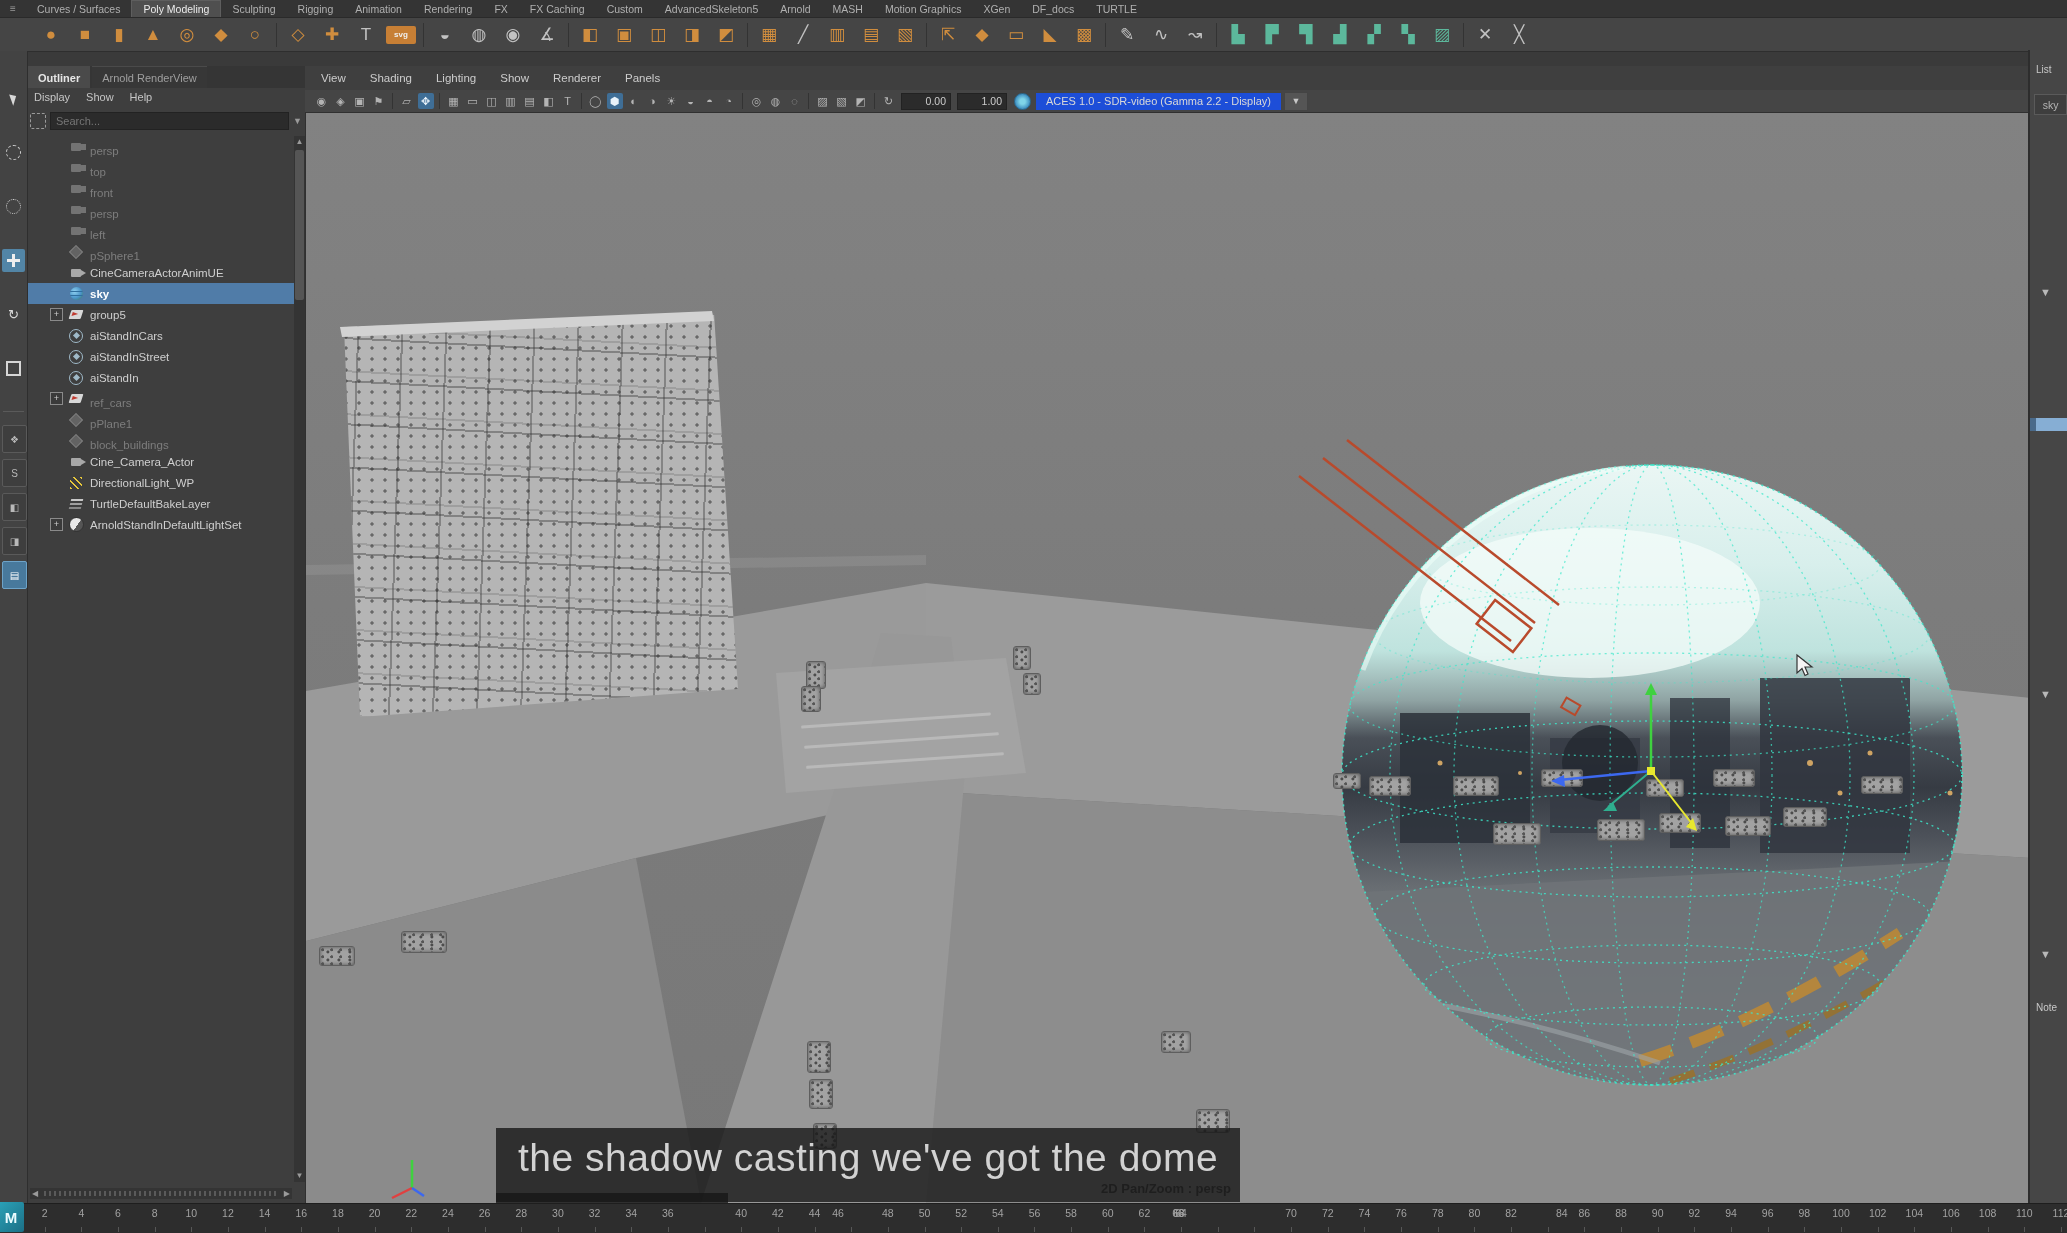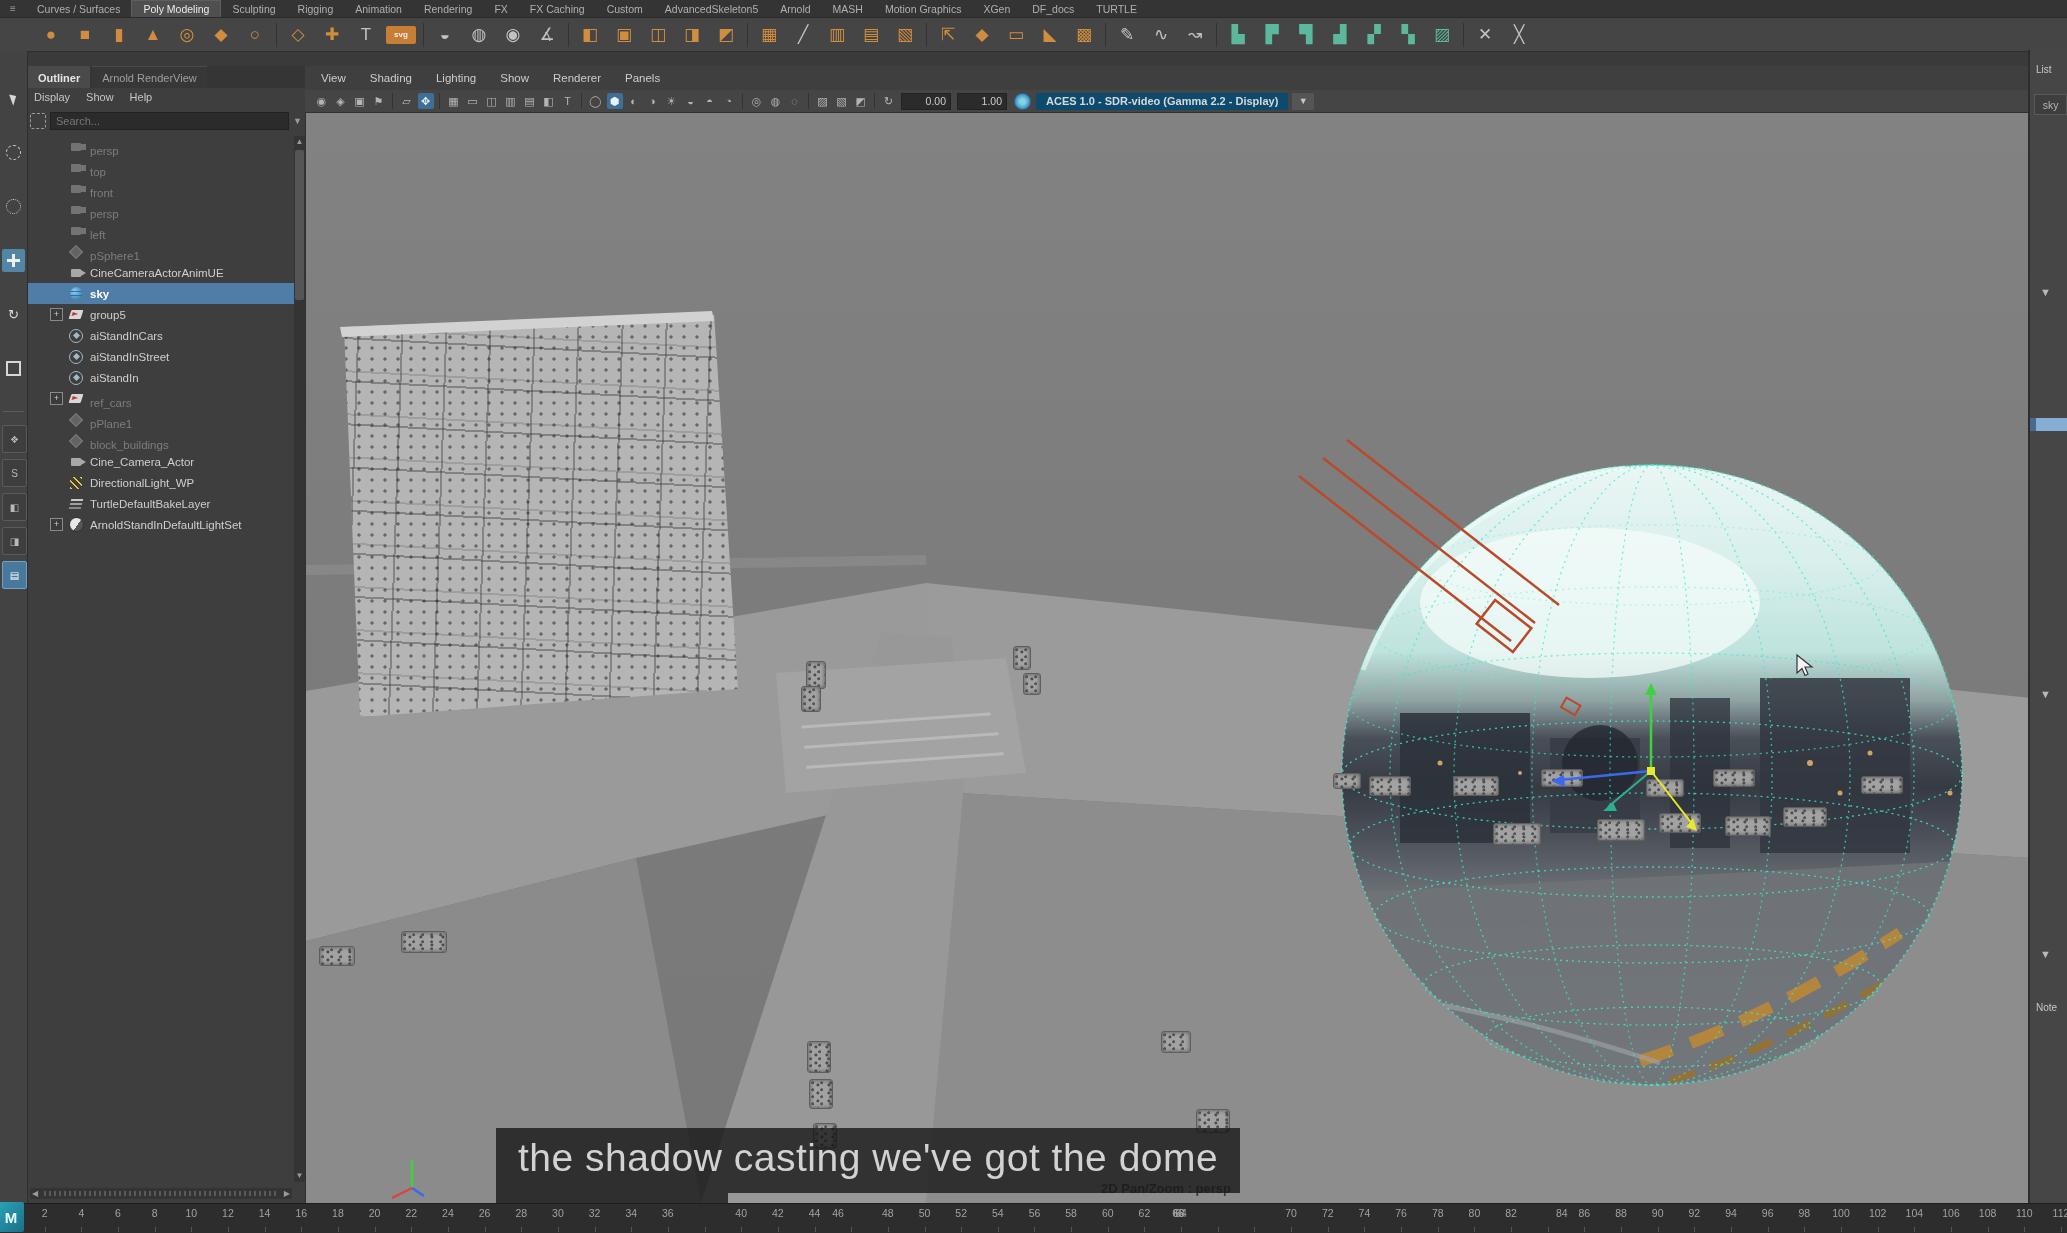--- a/index.html
+++ b/index.html
@@ -79,21 +79,21 @@
   
   #viewport{position:absolute;left:305px;top:66px;width:1725px;height:1137px;background:#3f3f3f;}
   .vmenus{position:absolute;left:0;top:0;width:100%;height:24px;display:flex;align-items:center;gap:24px;padding-left:16px;background:#3f3f3f;border-bottom:1px solid #343434;}
   .vmenu{font-size:11.5px;color:#cccccc;}
   .vicons{position:absolute;left:0;top:24px;width:100%;height:22px;background:#454545;border-bottom:1px solid #303030;display:flex;align-items:center;padding-left:7px;}
   .vic{width:16px;height:16px;margin:0 1.5px;display:flex;align-items:center;justify-content:center;font-size:11px;color:#b4b4b4;border-radius:2px;}
   .vic.active{background:#3f6e96;color:#e8f2fa;}
   .vsep{width:1px;height:16px;background:#333;margin:0 4px;}
   .vfield{width:44px;height:15px;background:#2b2b2b;border:1px solid #222;color:#cccccc;font-size:10.5px;display:flex;align-items:center;justify-content:flex-end;padding-right:4px;margin:0 3px;}
   .aces-ic{width:15px;height:15px;border-radius:50%;background:radial-gradient(circle at 50% 50%,#7fd4e8 25%,#3f8fc0 70%);border:1px solid #2a6a90;margin:0 4px;}
-  .aces-dd{height:17px;background:#0c4a6e;border:1px solid #444;color:#d8d8d8;font-size:11px;display:flex;align-items:center;padding:0 10px;font-weight:bold;}
+  .aces-dd{height:17px;background:#1d4ed8;border:1px solid #444;color:#d8d8d8;font-size:11px;display:flex;align-items:center;padding:0 10px;}
   .aces-arr{width:22px;height:17px;background:#555;border:1px solid #444;margin-left:2px;color:#c8c8c8;font-size:9px;display:flex;align-items:center;justify-content:center;}
   
   #scene{position:absolute;left:0;top:47px;width:1725px;height:1090px;background:linear-gradient(180deg,#828282 0%,#7c7c7c 45%,#787878 100%);overflow:hidden;border-left:1px solid #303030;}
   .gpoly{position:absolute;left:0;top:0;width:1725px;height:1090px;}
   #building{position:absolute;left:8px;top:196px;width:440px;height:416px;}
   .bface{position:absolute;left:0;top:0;width:100%;height:100%;
      clip-path:polygon(30px 18px,400px 4px,424px 380px,46px 408px);
      background-color:#b5b5b5;
      background-image:
        radial-gradient(circle at 6px 6px,rgba(40,40,40,.55) 1.3px,transparent 2px),
@@ -110,21 +110,21 @@
   #panzoom-label{position:absolute;left:795px;top:1068px;font-size:13px;font-weight:bold;color:#3c3c3c;}
   .stripe{position:absolute;background:#b9b9b9;height:3px;border-radius:1px;}
   
   #rightstrip{position:absolute;right:0;top:50px;width:37px;height:1183px;background:#464646;border-left:2px solid #2d2d2d;}
   #rightstrip .rlabel{position:absolute;left:6px;font-size:10px;color:#c8c8c8;}
   #rightstrip .rtab{position:absolute;left:4px;width:31px;height:19px;background:#3e3e3e;border:1px solid #5a5a5a;color:#b4b4b4;font-size:10.5px;display:flex;align-items:center;justify-content:center;}
   #rightstrip .chev{position:absolute;left:10px;color:#b9b9b9;font-size:11px;}
   #rightstrip .bluebar{position:absolute;left:0;width:37px;height:13px;background:linear-gradient(90deg,#4a6a8a 0 6px,#86aed4 6px);}
   
   .capline{position:absolute;background:rgba(22,22,22,.78);color:#d2d2d2;font-size:39px;
-           padding:8px 22px 13px 22px;white-space:nowrap;letter-spacing:.5px;}
+           padding:8px 22px 22px 22px;white-space:nowrap;letter-spacing:.5px;}
   #cap1{left:496px;top:1128px;}
   #cap2{left:496px;top:1193px;}
   
   #timeline{position:absolute;left:0;top:1203px;width:2067px;height:30px;background:#2d2d2d;border-top:1px solid #1e1e1e;}
   .tlabel{position:absolute;top:3px;font-size:10.5px;color:#a2a2a2;transform:translateX(-50%);}
   .tlabel.cur{color:#f0f0f0;background:#4a5a66;padding:0 3px;transform:none;}
   .ttick{position:absolute;bottom:2px;width:1px;height:5px;background:#575757;}
   #maya-logo{position:absolute;left:-2px;top:1202px;width:26px;height:30px;background:linear-gradient(135deg,#2aa3b8,#1c6f86);color:#eafcff;font-weight:bold;font-size:15px;display:flex;align-items:center;justify-content:center;border-radius:2px;}
 </style>
 </head>

